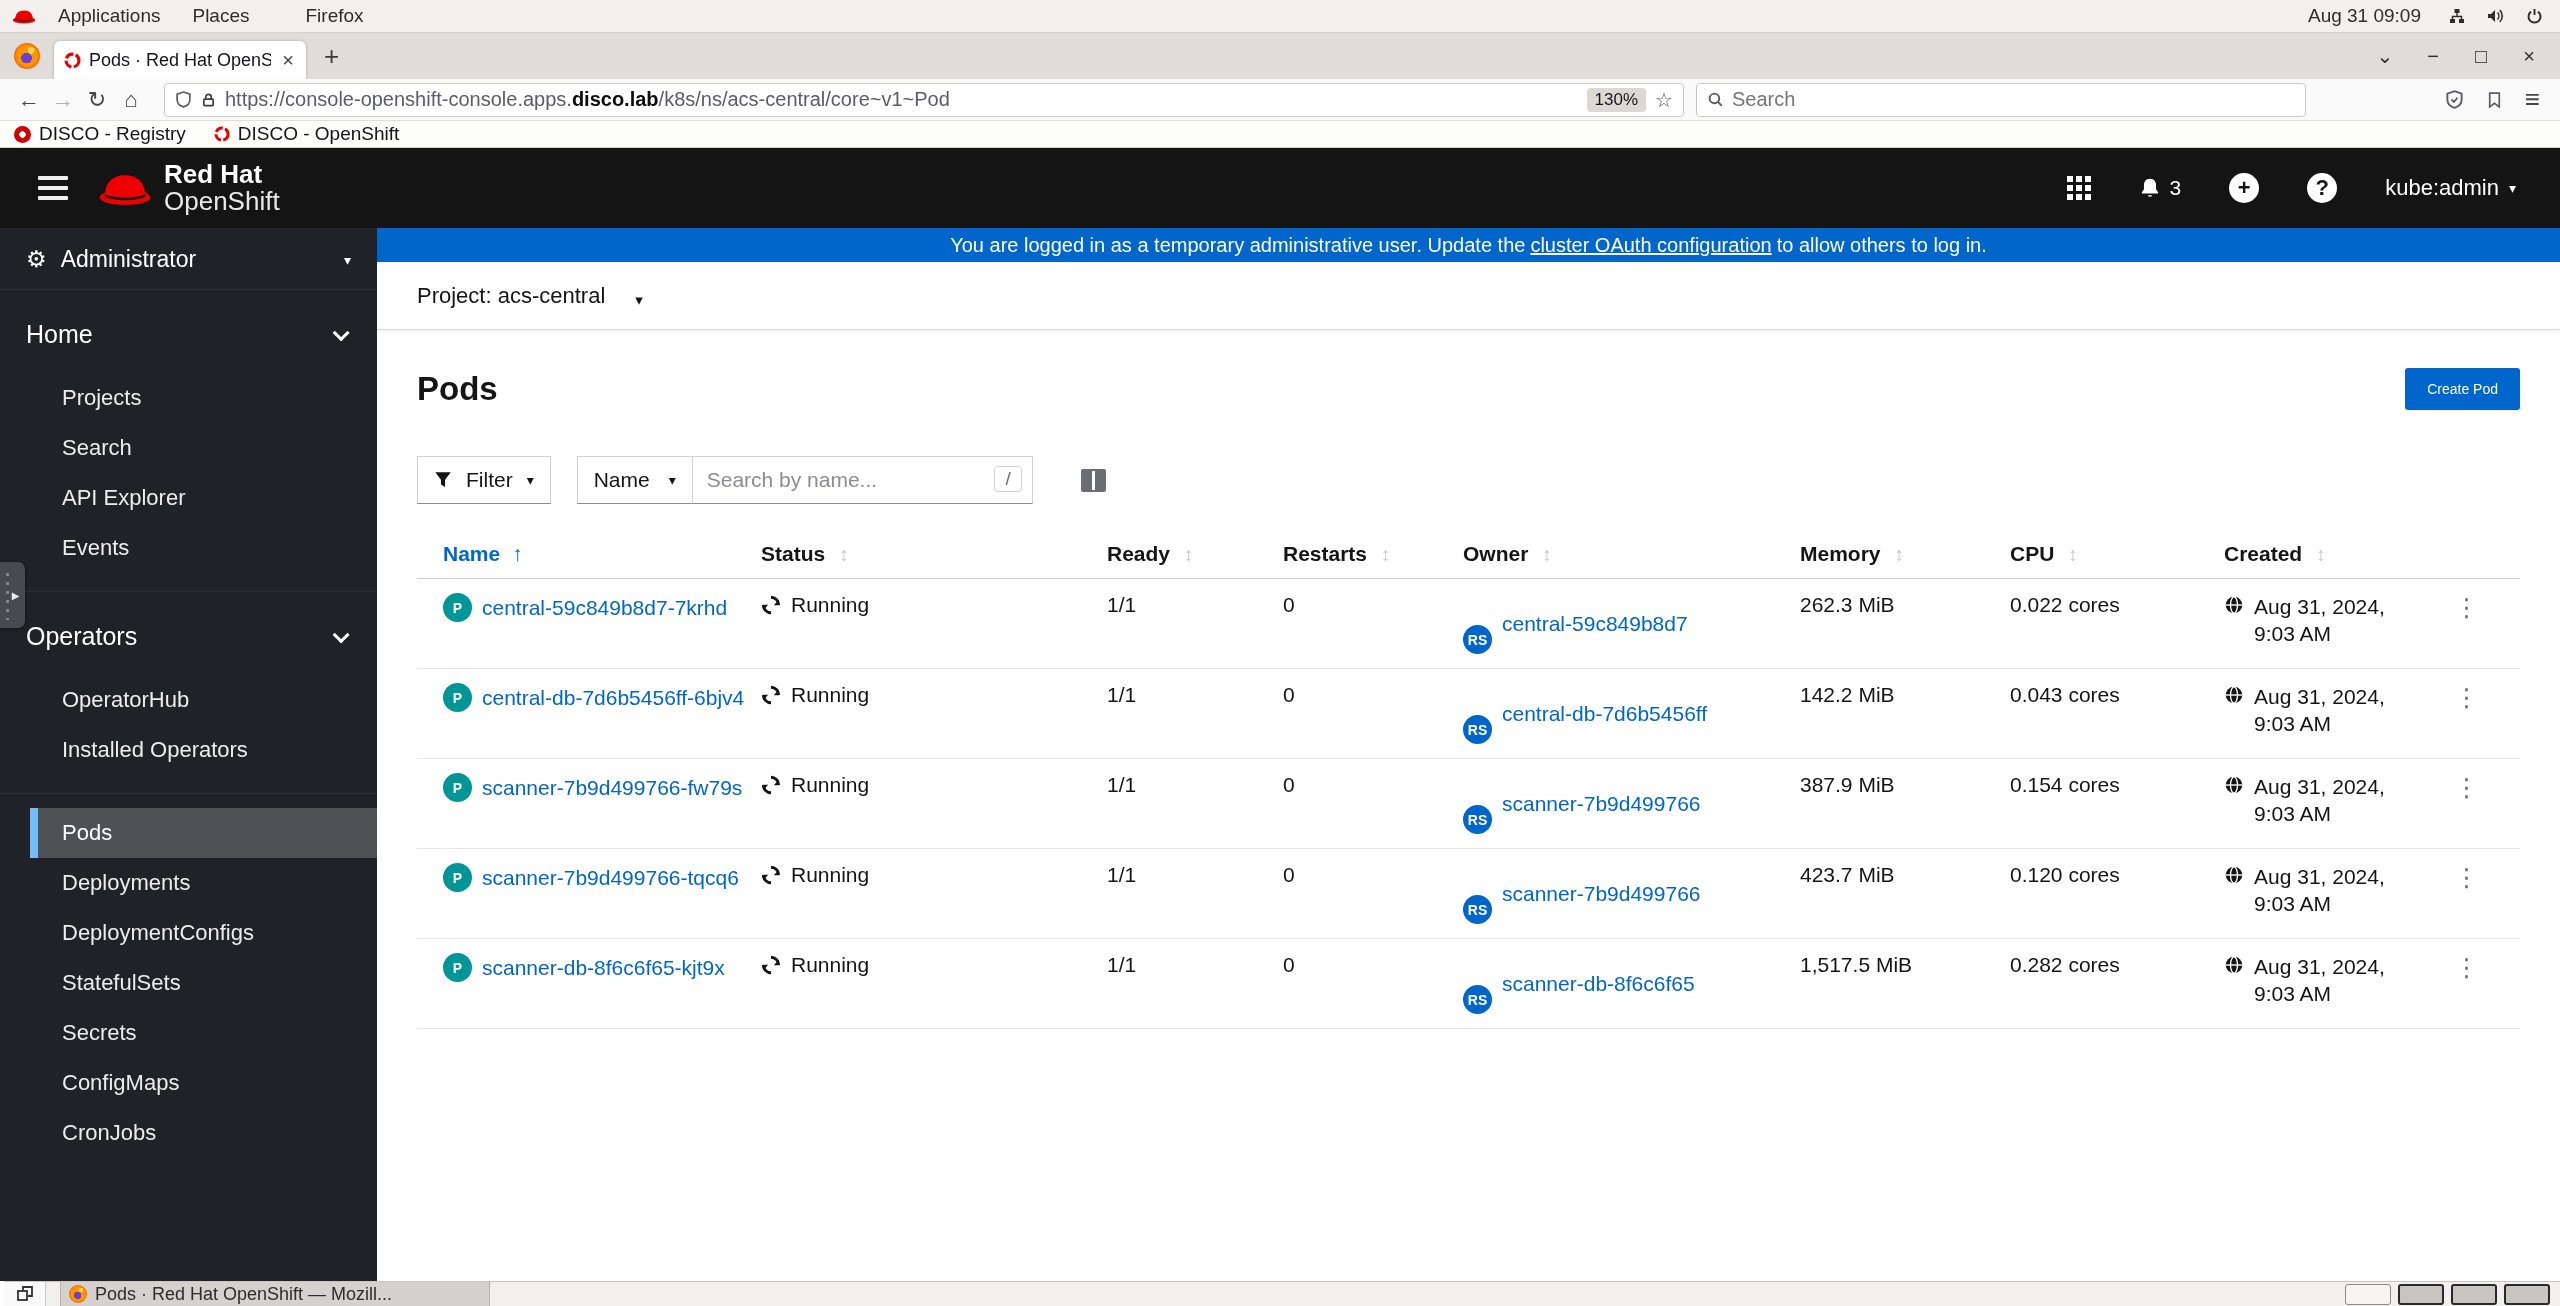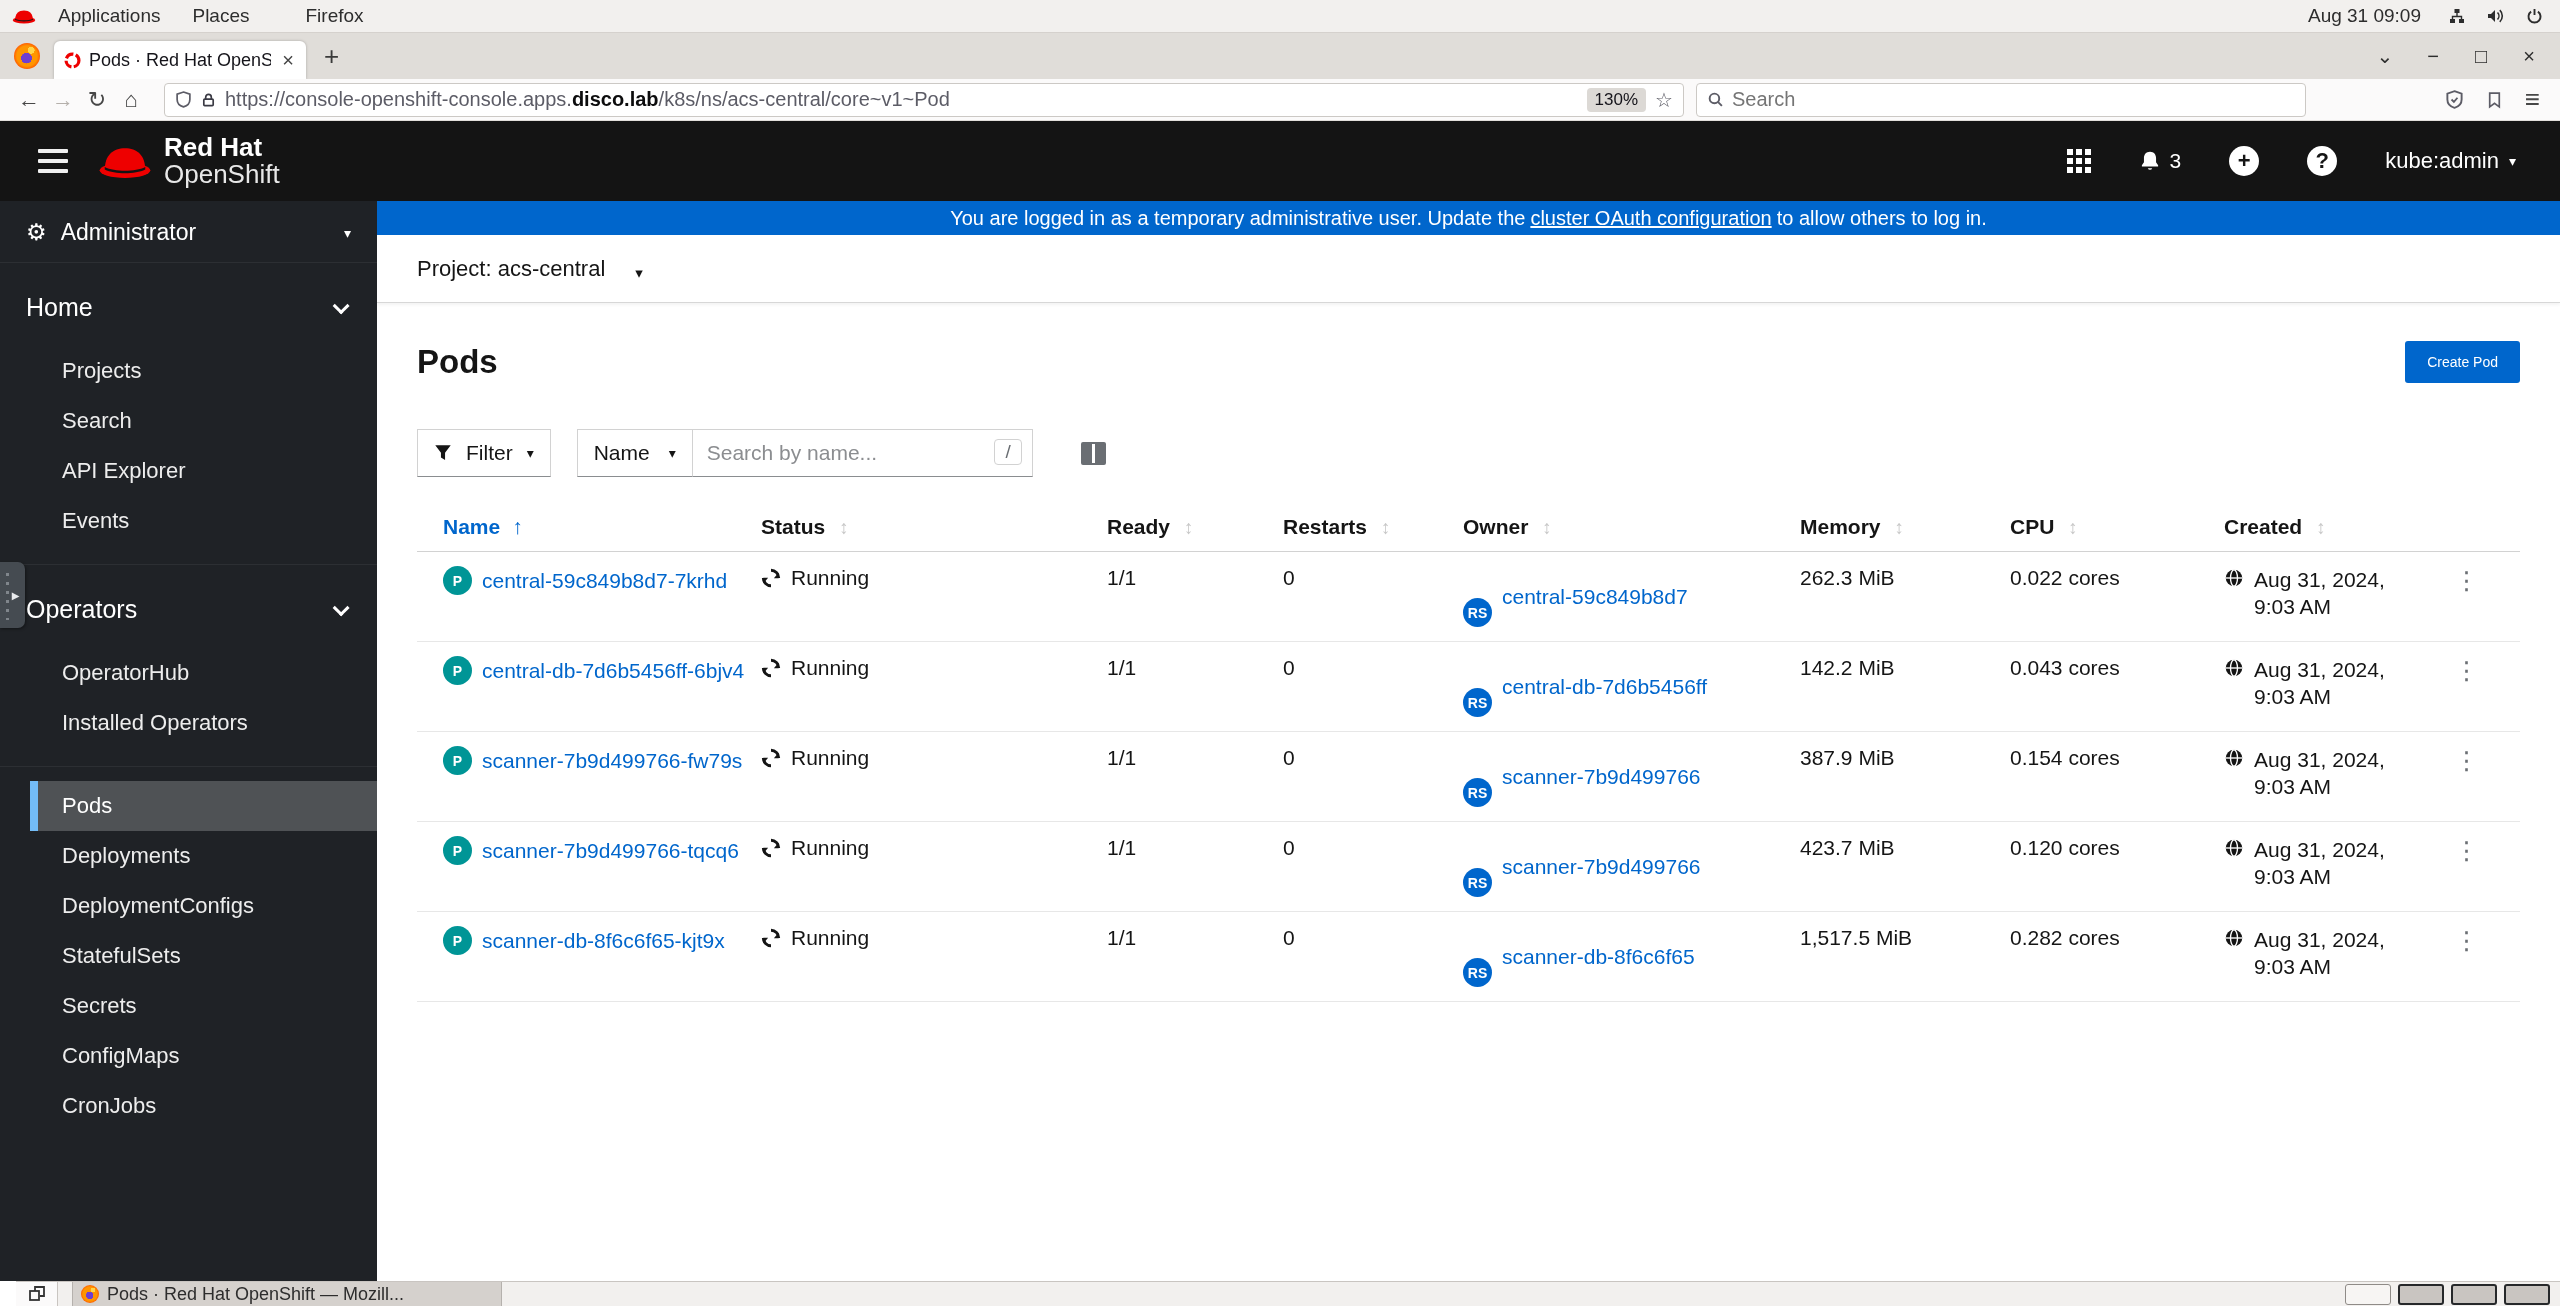--- a/index.html
+++ b/index.html
@@ -130,21 +130,21 @@
   a.res-link { color:#0066cc; text-decoration:none; }
   .badge { width:29px; height:29px; border-radius:50%; color:#fff; font-size:14px; font-weight:bold; flex:none;
     display:inline-flex; align-items:center; justify-content:center; }
   .badge-p { background:#009596; }
   .badge-rs { background:#0066cc;margin-top:32px; }
   .created-text { width:182px; white-space:normal; line-height:1.3; }
   .kebab { font-size:25px; color:#6a6e73; letter-spacing:0; padding:0 6px; }
   td.kebab-cell { text-align:left; padding-left:18px; }
 
   
-  .taskbar { position:absolute; left:16px; right:0; bottom:0; height:25px; background:#f2f0ee; border-top:1px solid #c9c5c1;
+  .taskbar { position:absolute; left:4px; right:0; bottom:0; height:25px; background:#f2f0ee; border-top:1px solid #c9c5c1;
     display:flex; align-items:stretch; }
   .winlist-btn { width:42px; border-right:1px solid #c9c5c1; background:#fbfafa; display:flex; align-items:center; justify-content:center; }
   .task-item { width:430px; margin-left:14px; background:#d5d1cd; border-left:1px solid #b5b1ad; border-right:1px solid #b5b1ad;
     display:flex; align-items:center; gap:8px; padding:0 8px; font-size:18px; color:#2d2d2d; }
   .task-item .fx-icon { width:18px; height:18px; margin:0; }
   .task-item span.t { white-space:nowrap; overflow:hidden; text-overflow:ellipsis; }
   .workspaces { margin-left:auto; display:flex; align-items:center; gap:7px; padding-right:10px; }
   .ws { width:46px; height:21px; border-radius:3px; background:#c9c5c1; border:2px solid #26282a; }
   .ws.active { background:#f7f5f3; border:1px solid #8f8b87; }
 
@@ -259,20 +259,34 @@
           </span>
         <span>
             <svg width="17" height="18" viewBox="0 0 16 16">
               <path d="M3.5 1.5h9v13l-4.5-3.4-4.5 3.4z" fill="none" stroke="#5c5c66" stroke-width="1.6"></path>
             </svg>
           </span>
         <span class="ham">≡</span>
       </div>
     </div>
 
+    <div class="bookmarksbar">
+      <span class="bm">
+        <span class="reg-ico"></span>
+        <span>DISCO - Registry</span>
+      </span>
+      <span class="bm">
+        <span class="os-ring">
+          <svg width="16" height="16" viewBox="0 0 18 18">
+              <circle cx="9" cy="9" r="6.8" fill="none" stroke="#e00" stroke-width="3.4" stroke-dasharray="9 2.6"></circle>
+            </svg>
+        </span>
+        <span>DISCO - OpenShift</span>
+      </span>
+    </div>
 
     <div class="viewport">
 
       <div class="masthead">
         <span class="burger">
             <i></i>
             <i></i>
             <i></i>
           </span>
         <div class="brand">

